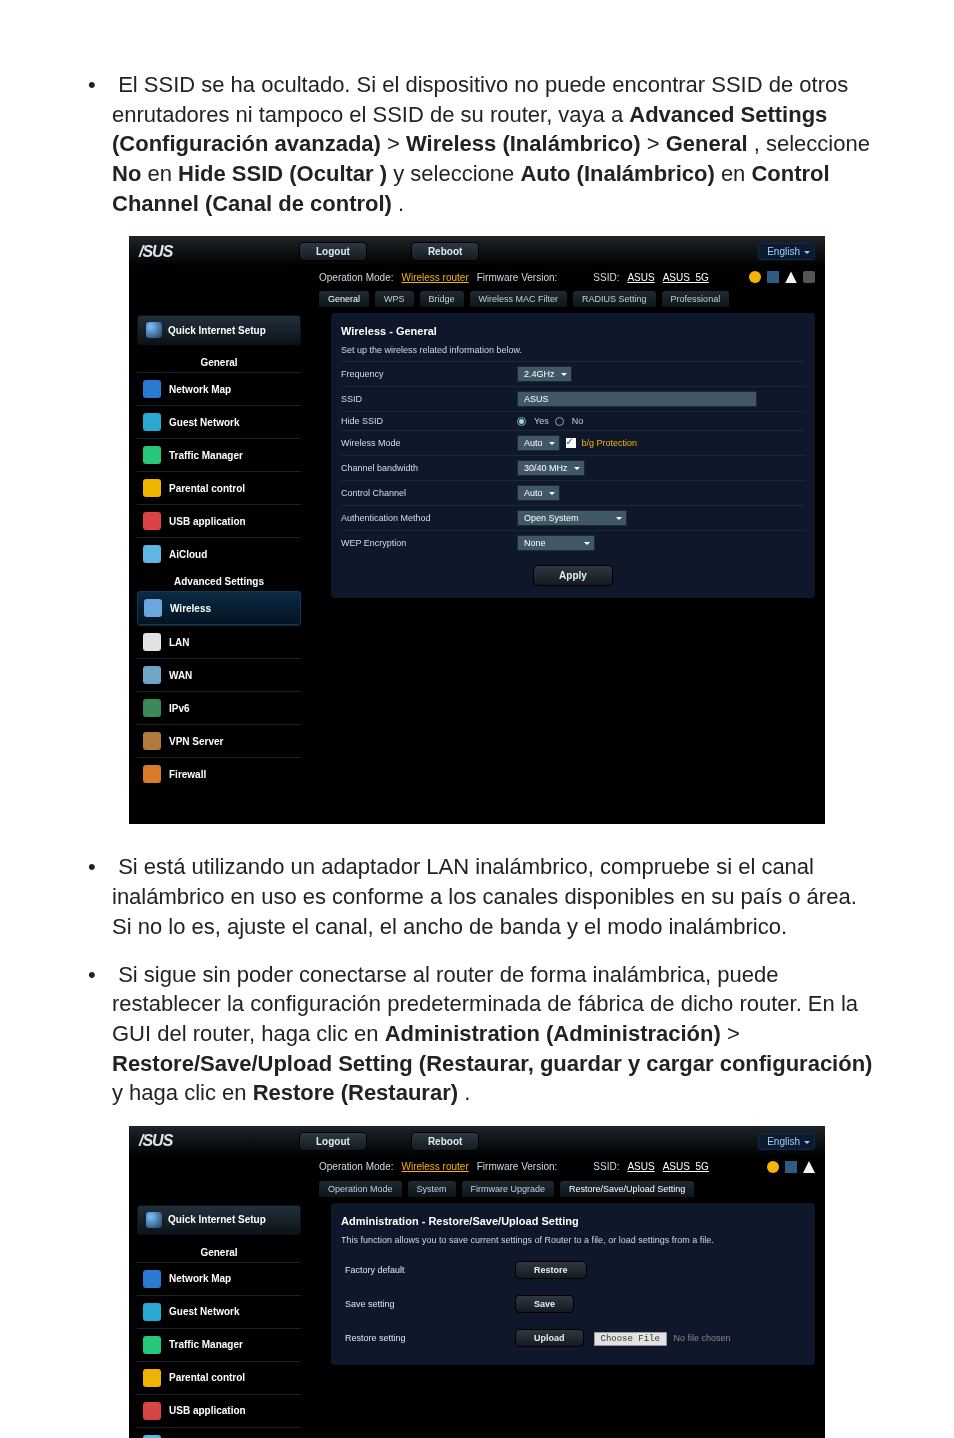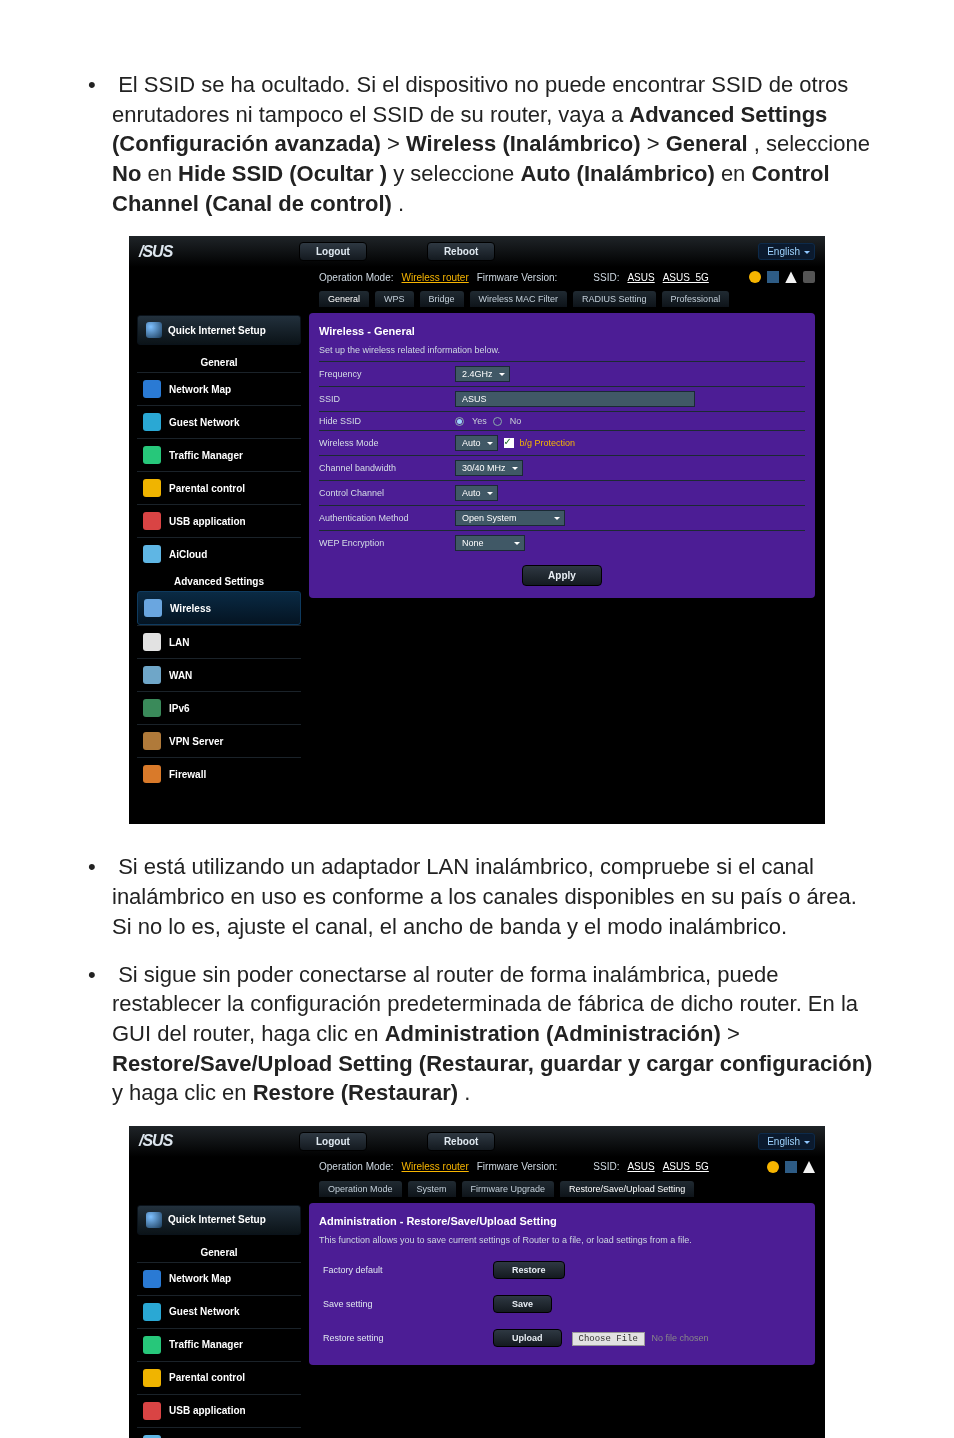--- a/index.html
+++ b/index.html
@@ -38,21 +38,21 @@
   }
   .logo {
     font-family: Arial, sans-serif;
     font-weight: bold;
     font-size: 16px;
     color: #dde6ee;
     letter-spacing: -1px;
     font-style: italic;
     flex: 0 0 160px;
   }
-  .topbtns { display: flex; gap: 60px; }
+  .topbtns { display: flex; gap: 44px; }
   .topbtn {
     background: linear-gradient(#2e3842, #141a20);
     border: 1px solid #000;
     border-radius: 4px;
     padding: 3px 16px;
     color: #dfe8f0;
     font-size: 10px;
     font-weight: bold;
   }
   .lang {
@@ -168,43 +168,44 @@
   .ic-wan { background: #6fa6c8; }
   .ic-ipv6 { background: #3a8a5a; }
   .ic-vpn { background: #b07a3a; }
   .ic-firewall { background: #d97a2a; }
 
   .mainpanel {
     flex: 1;
     padding: 0 10px 10px 0;
   }
   .panel {
-    background: #4c1d95;
+    background: #0f172a;
     border-radius: 4px;
     padding: 8px 10px;
+    margin-left: 22px;
   }
   .panel-title {
     color: #fff;
     font-weight: bold;
     font-size: 11px;
     padding: 4px 0 8px 0;
   }
   .panel-sub {
     color: #cfd9e2;
     font-size: 9px;
     margin-bottom: 6px;
   }
   .form-row {
     display: flex;
     align-items: center;
     border-top: 1px solid #1c2a32;
     padding: 4px 0;
     font-size: 9px;
   }
-  .form-row .lbl { width: 136px; color: #d5dee6; }
+  .form-row .lbl { width: 176px; color: #d5dee6; }
   .form-row .val { flex: 1; display: flex; align-items: center; gap: 6px; }
   .select {
     background: #405866;
     color: #fff;
     padding: 2px 16px 2px 6px;
     border: 1px solid #1a2a34;
     position: relative;
     font-size: 9px;
   }
   .select::after {
@@ -446,21 +447,21 @@
         </div>
         <div class="form-row">
           <div class="lbl">Authentication Method</div>
           <div class="val">
               <div class="select" style="width:110px">Open System</div>
             </div>
         </div>
         <div class="form-row">
           <div class="lbl">WEP Encryption</div>
           <div class="val">
-              <div class="select" style="width:70px">None</div>
+              <div class="select" style="width:78px">None</div>
             </div>
         </div>
         <div class="applybtn">Apply</div>
       </div>
     </div>
   </div>
   <div class="blackpad"></div>
 </div>
 
 <div class="bullet">

